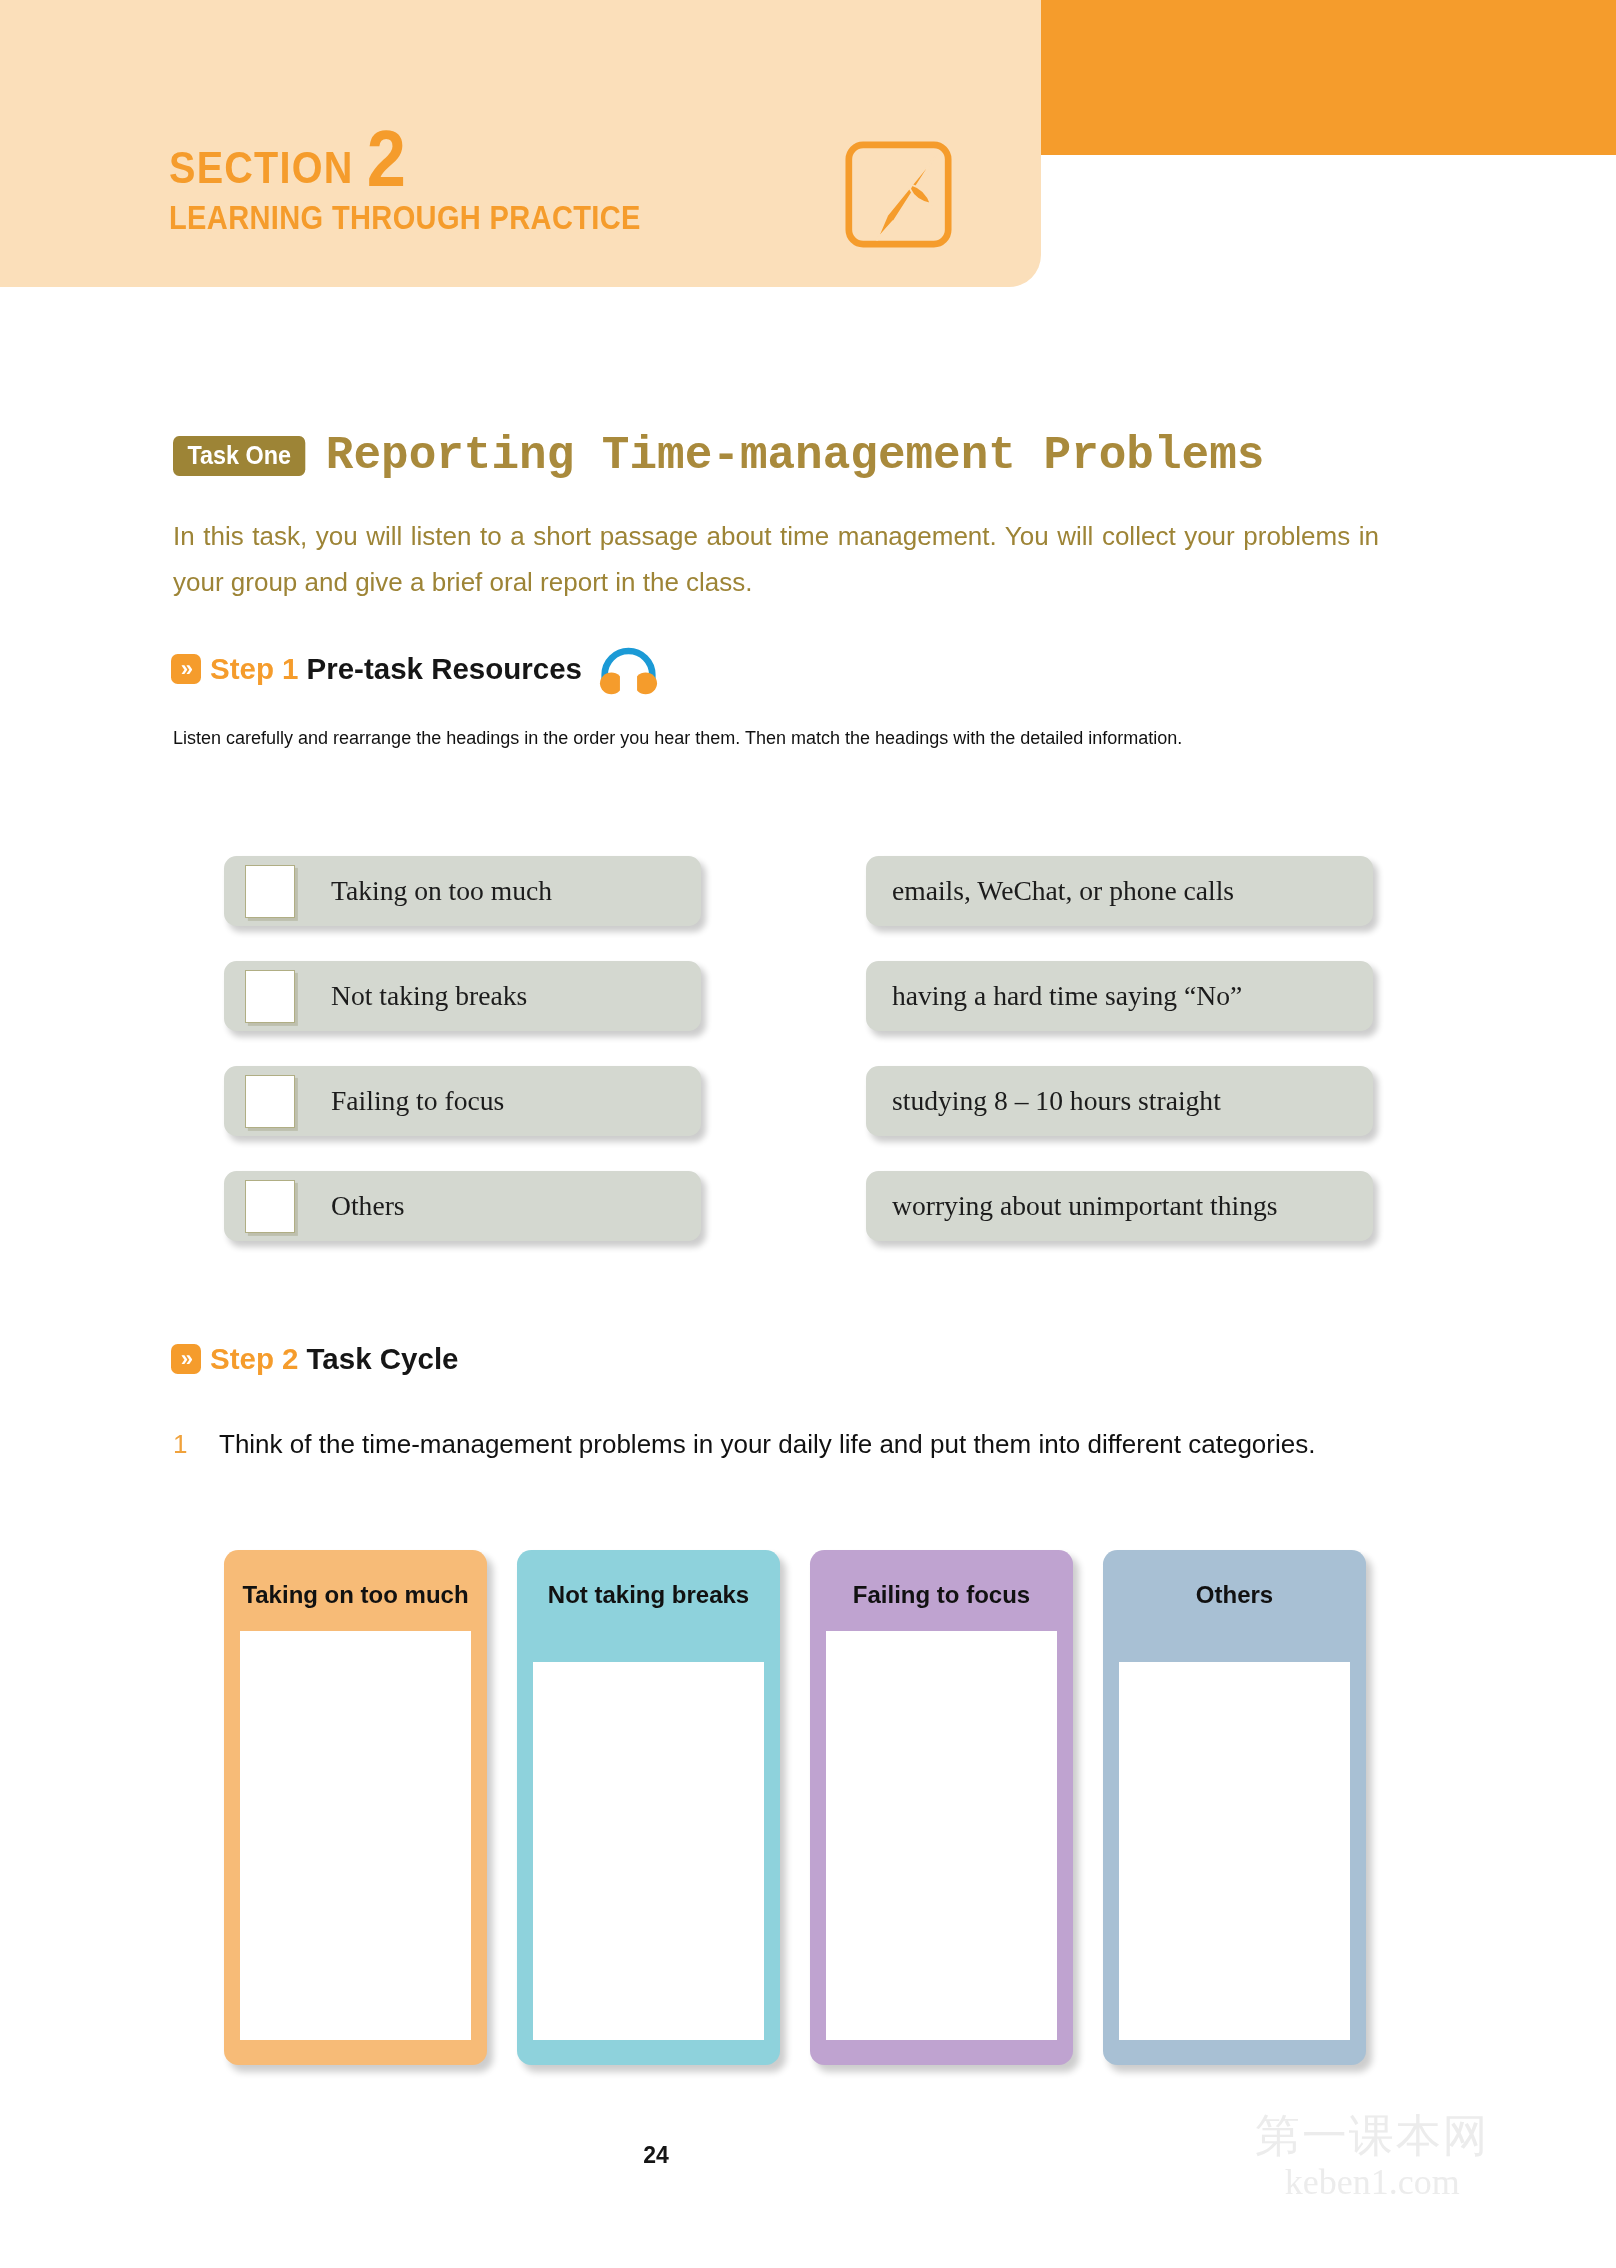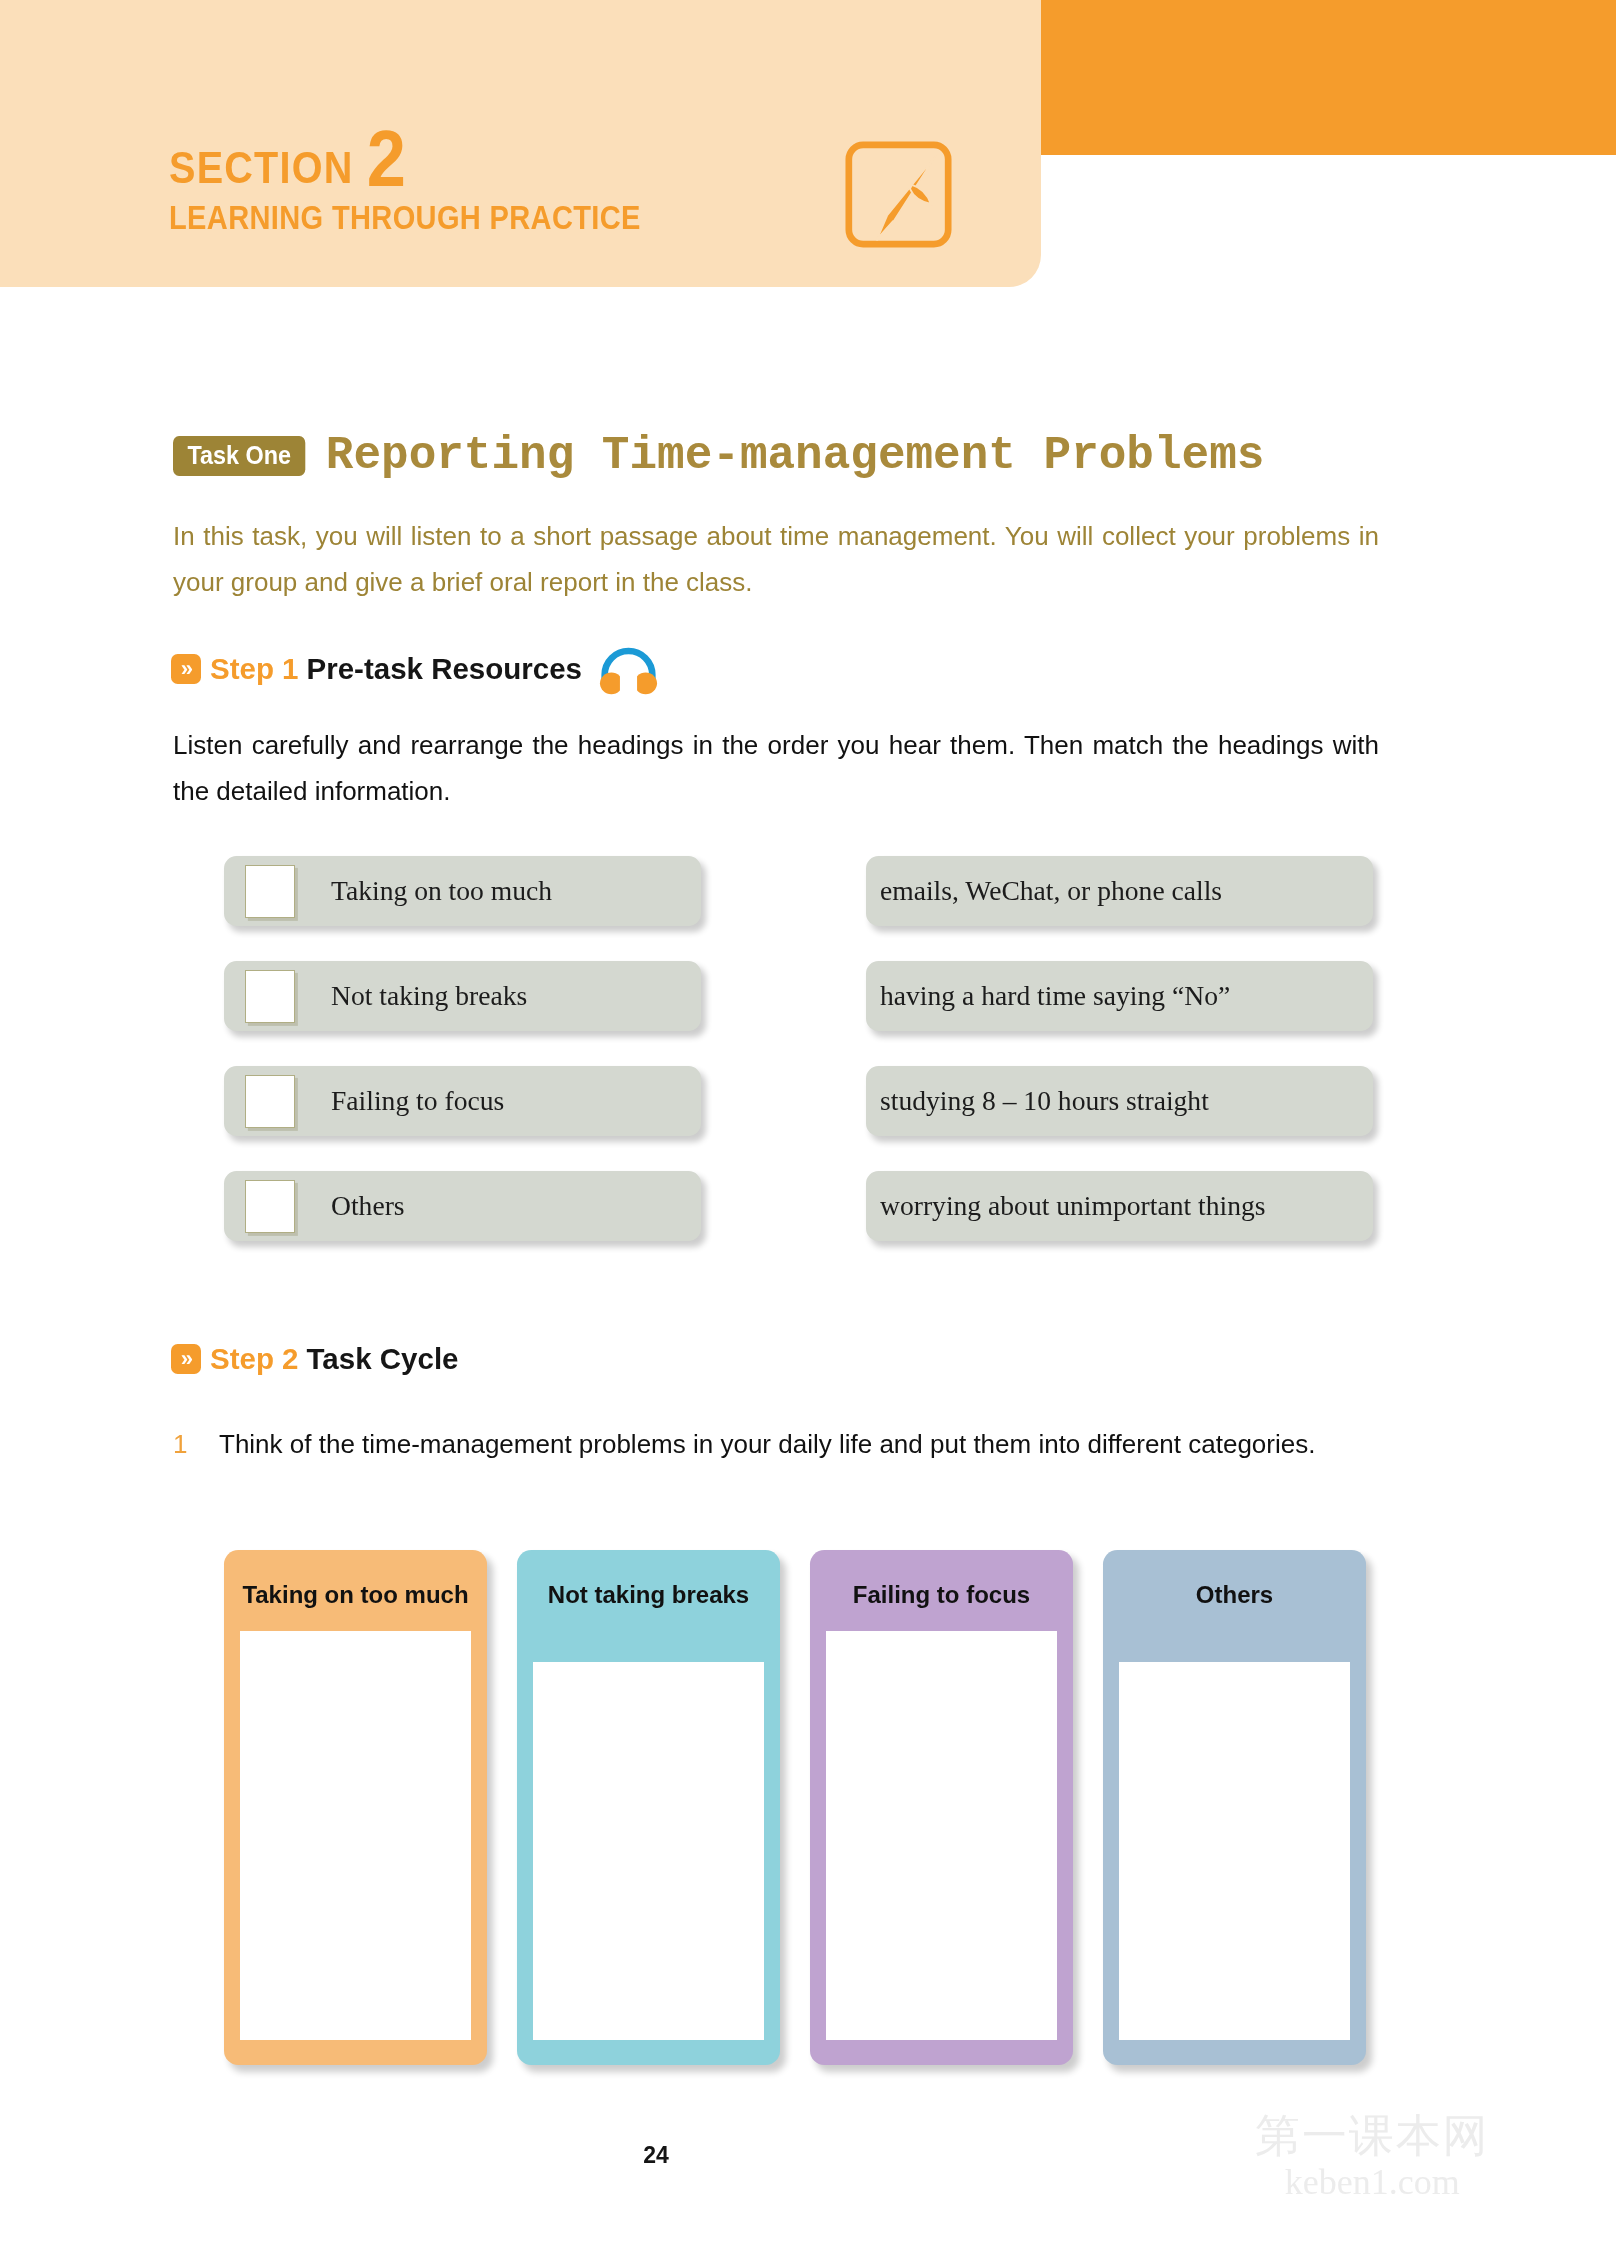--- a/index.html
+++ b/index.html
@@ -156,21 +156,21 @@
     position: relative;
     top: 1.9px;
   }
 
   
   #step1-instruction {
     position: absolute;
     left: 173px; top: 723px;
     width: 1206px;
     color: #111111;
-    font-size: 26px;
+    font-size: 18px;
     line-height: 1.75;
     text-align: justify;
     text-align-last: left;
   }
 
   
   #match-area {
     position: absolute;
     left: 0; top: 856px;
     width: 1617px;
@@ -201,21 +201,21 @@
     font-family: "Liberation Serif", serif;
     font-size: 27.6px;
     color: #1c1c1c;
     margin-left: 36px;
     line-height: 1;
   }
   .match-label-plain {
     font-family: "Liberation Serif", serif;
     font-size: 27.6px;
     color: #1c1c1c;
-    margin-left: 14px;
+    margin-left: 26px;
     line-height: 1;
   }
 
   
   #step2-item {
     position: absolute;
     left: 173px; top: 1422px;
     width: 1206px;
     display: flex;
   }

